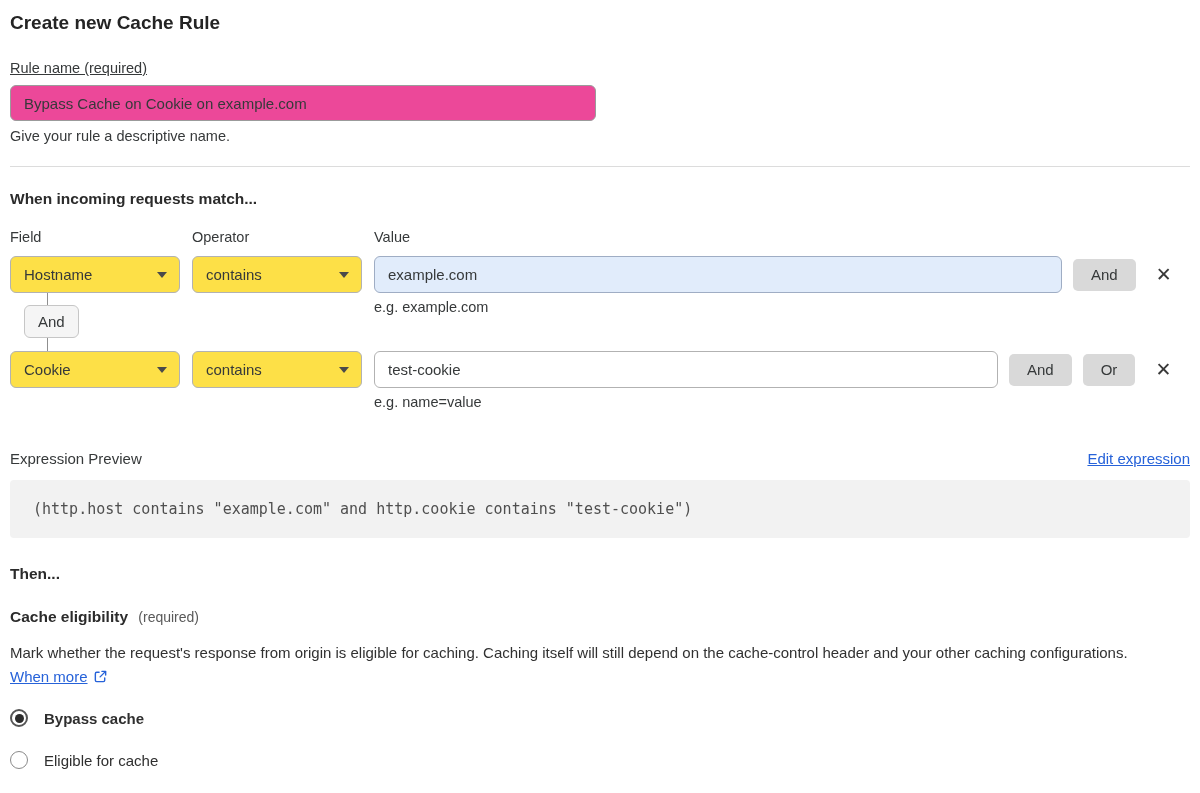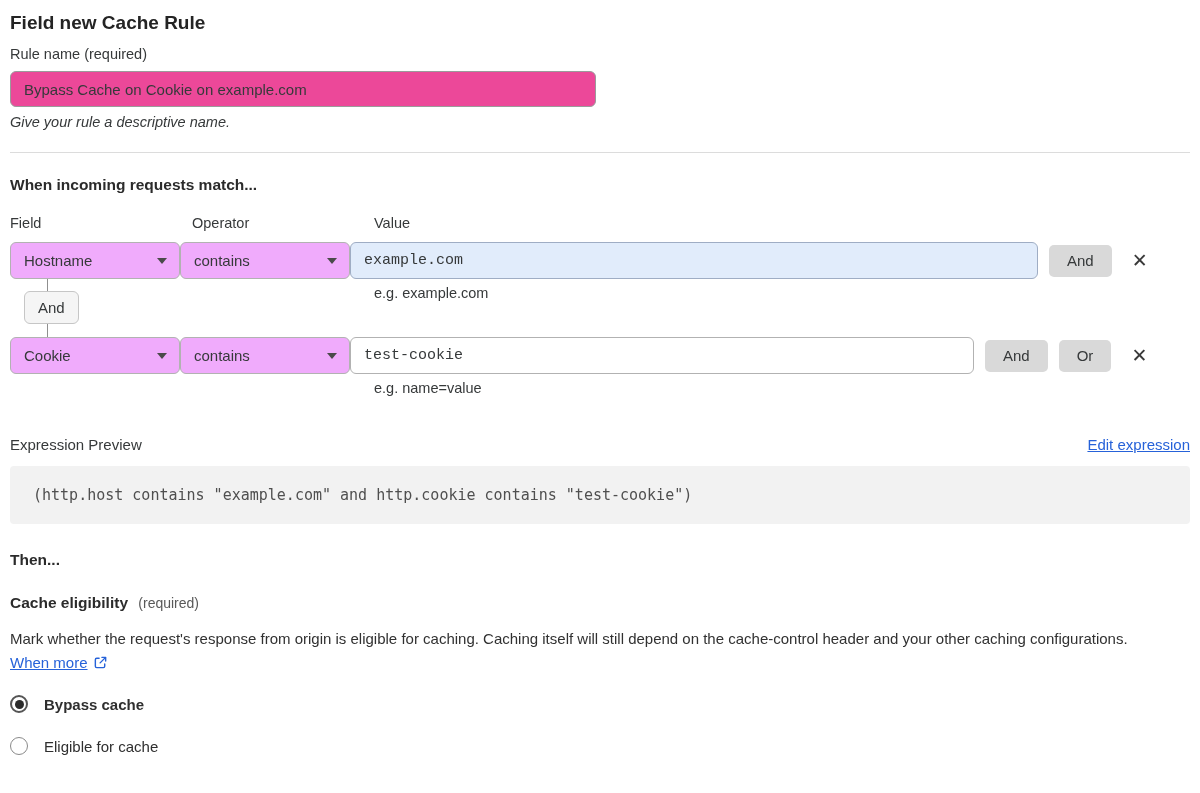--- a/index.html
+++ b/index.html
@@ -10,53 +10,53 @@
     font-family: "Liberation Sans", sans-serif;
     color: #313131;
     -webkit-font-smoothing: antialiased;
   }
   .container { padding: 0 10px; }
 
   .page-title {
     margin: 12px 0 0; font-size: 19px; font-weight: 700; color: #242424;
   }
 
-  .field-label { margin-top: 12px; font-size: 14.5px; color: #36393a; }
+  .field-label { margin-top: 26px; font-size: 14.5px; color: #36393a; text-decoration: underline; }
 
   .rule-input {
     display: block; margin-top: 9px; width: 586px; height: 36px;
     border: 1px solid #9b9b9b; border-radius: 6px; padding: 0 13px;
     font-size: 15px; color: #36393a; background: #ec4899;
     font-family: "Liberation Sans", sans-serif; outline: none;
   }
 
-  .help-text { margin-top: 7px; font-size: 14.5px; color: #36393a; font-style: italic; }
+  .help-text { margin-top: 7px; font-size: 14.5px; color: #36393a; }
 
   .divider { border: none; border-top: 1px solid #dcdcdc; margin: 22px 0 0; }
 
   .section-heading { margin: 23px 0 0; font-size: 15.5px; font-weight: 700; color: #2b2b2b; }
 
   .cols { display: flex; margin-top: 21px; font-size: 14.5px; color: #36393a; }
   .col-field, .col-operator { width: 182px; }
 
   .cond-row { display: flex; margin-top: 11px; height: 37px; align-items: stretch; }
   .dropdown {
-    width: 170px; border: 1px solid #b2b2b2; border-radius: 6px;
-    background: #f0abfc; display: flex; align-items: center; justify-content: space-between;
+    width: 170px; margin-right: 12px; border: 1px solid #b2b2b2; border-radius: 6px;
+    background: #fde047; display: flex; align-items: center; justify-content: space-between;
     padding: 0 12px 0 13px; font-size: 15px; color: #36393a; cursor: pointer;
   }
   .caret {
     width: 0; height: 0; flex: 0 0 auto;
     border-left: 5px solid transparent; border-right: 5px solid transparent;
     border-top: 6px solid #4a4a4a;
   }
   .value-input {
     height: 37px; border: 1px solid #b2b2b2; border-radius: 6px; padding: 0 13px;
     font-size: 15px; color: #36393a; background: #fff; outline: none;
-    font-family: Liberation Mono, monospace;
+    font-family: Liberation Sans, sans-serif;
   }
   .value-input.highlight { background: #e1ecfb; border-color: #9fadc4; }
   .w-long { width: 688px; }
   .w-short { width: 624px; }
 
   .gray-btn {
     align-self: center; height: 32px; margin-left: 11px; padding: 0 18px;
     border: none; border-radius: 5px; background: #d9d9d9; color: #36393a;
     font-size: 15px; font-family: "Liberation Sans", sans-serif; cursor: pointer;
   }
@@ -110,21 +110,21 @@
   .radio.unselected { border: 1.5px solid #8a8a8a; }
   .radio .dot { width: 9px; height: 9px; border-radius: 50%; background: #2b2b2b; }
   .radio-label { font-size: 15px; color: #2f2f2f; }
   .radio-label.bold { font-weight: 700; }
 </style>
 </head>
 <body>
 
 <div class="container">
 
-  <h1 class="page-title">Field new Cache Rule</h1>
+  <h1 class="page-title">Create new Cache Rule</h1>
 
   <div class="field-label">Rule name (required)</div>
   <input class="rule-input" type="text" value="Bypass Cache on Cookie on example.com" style="">
   <div class="help-text">Give your rule a descriptive name.</div>
 
   <hr class="divider">
 
   <h2 class="section-heading">When incoming requests match...</h2>
 
   <div class="cols">

